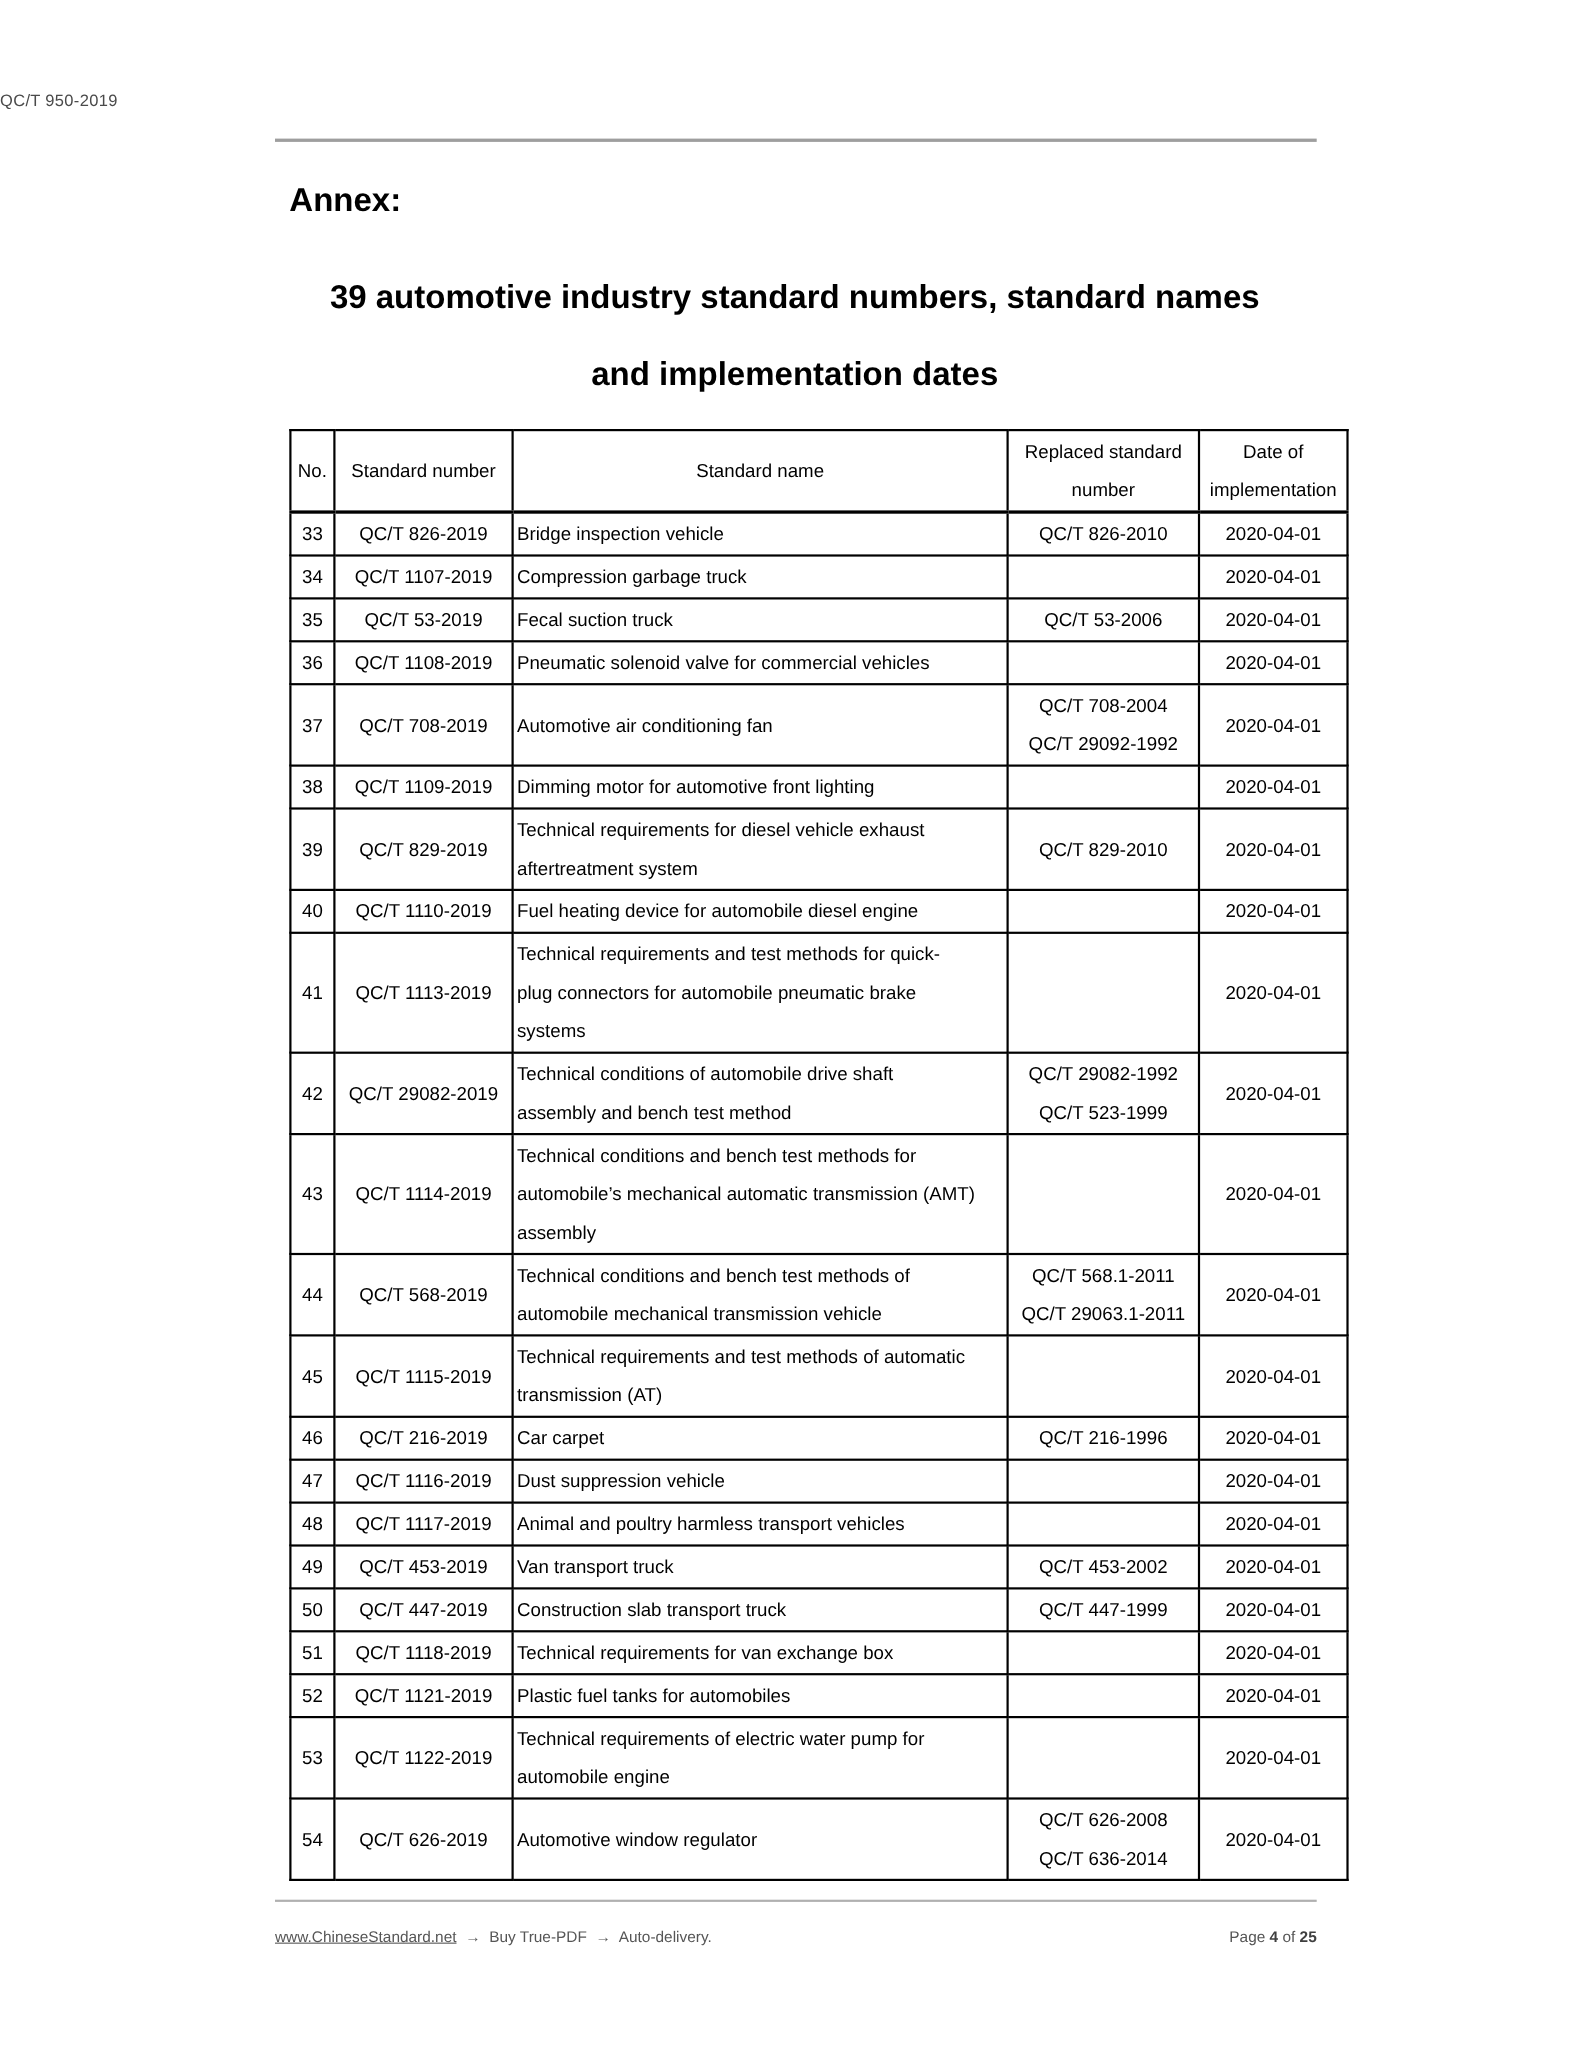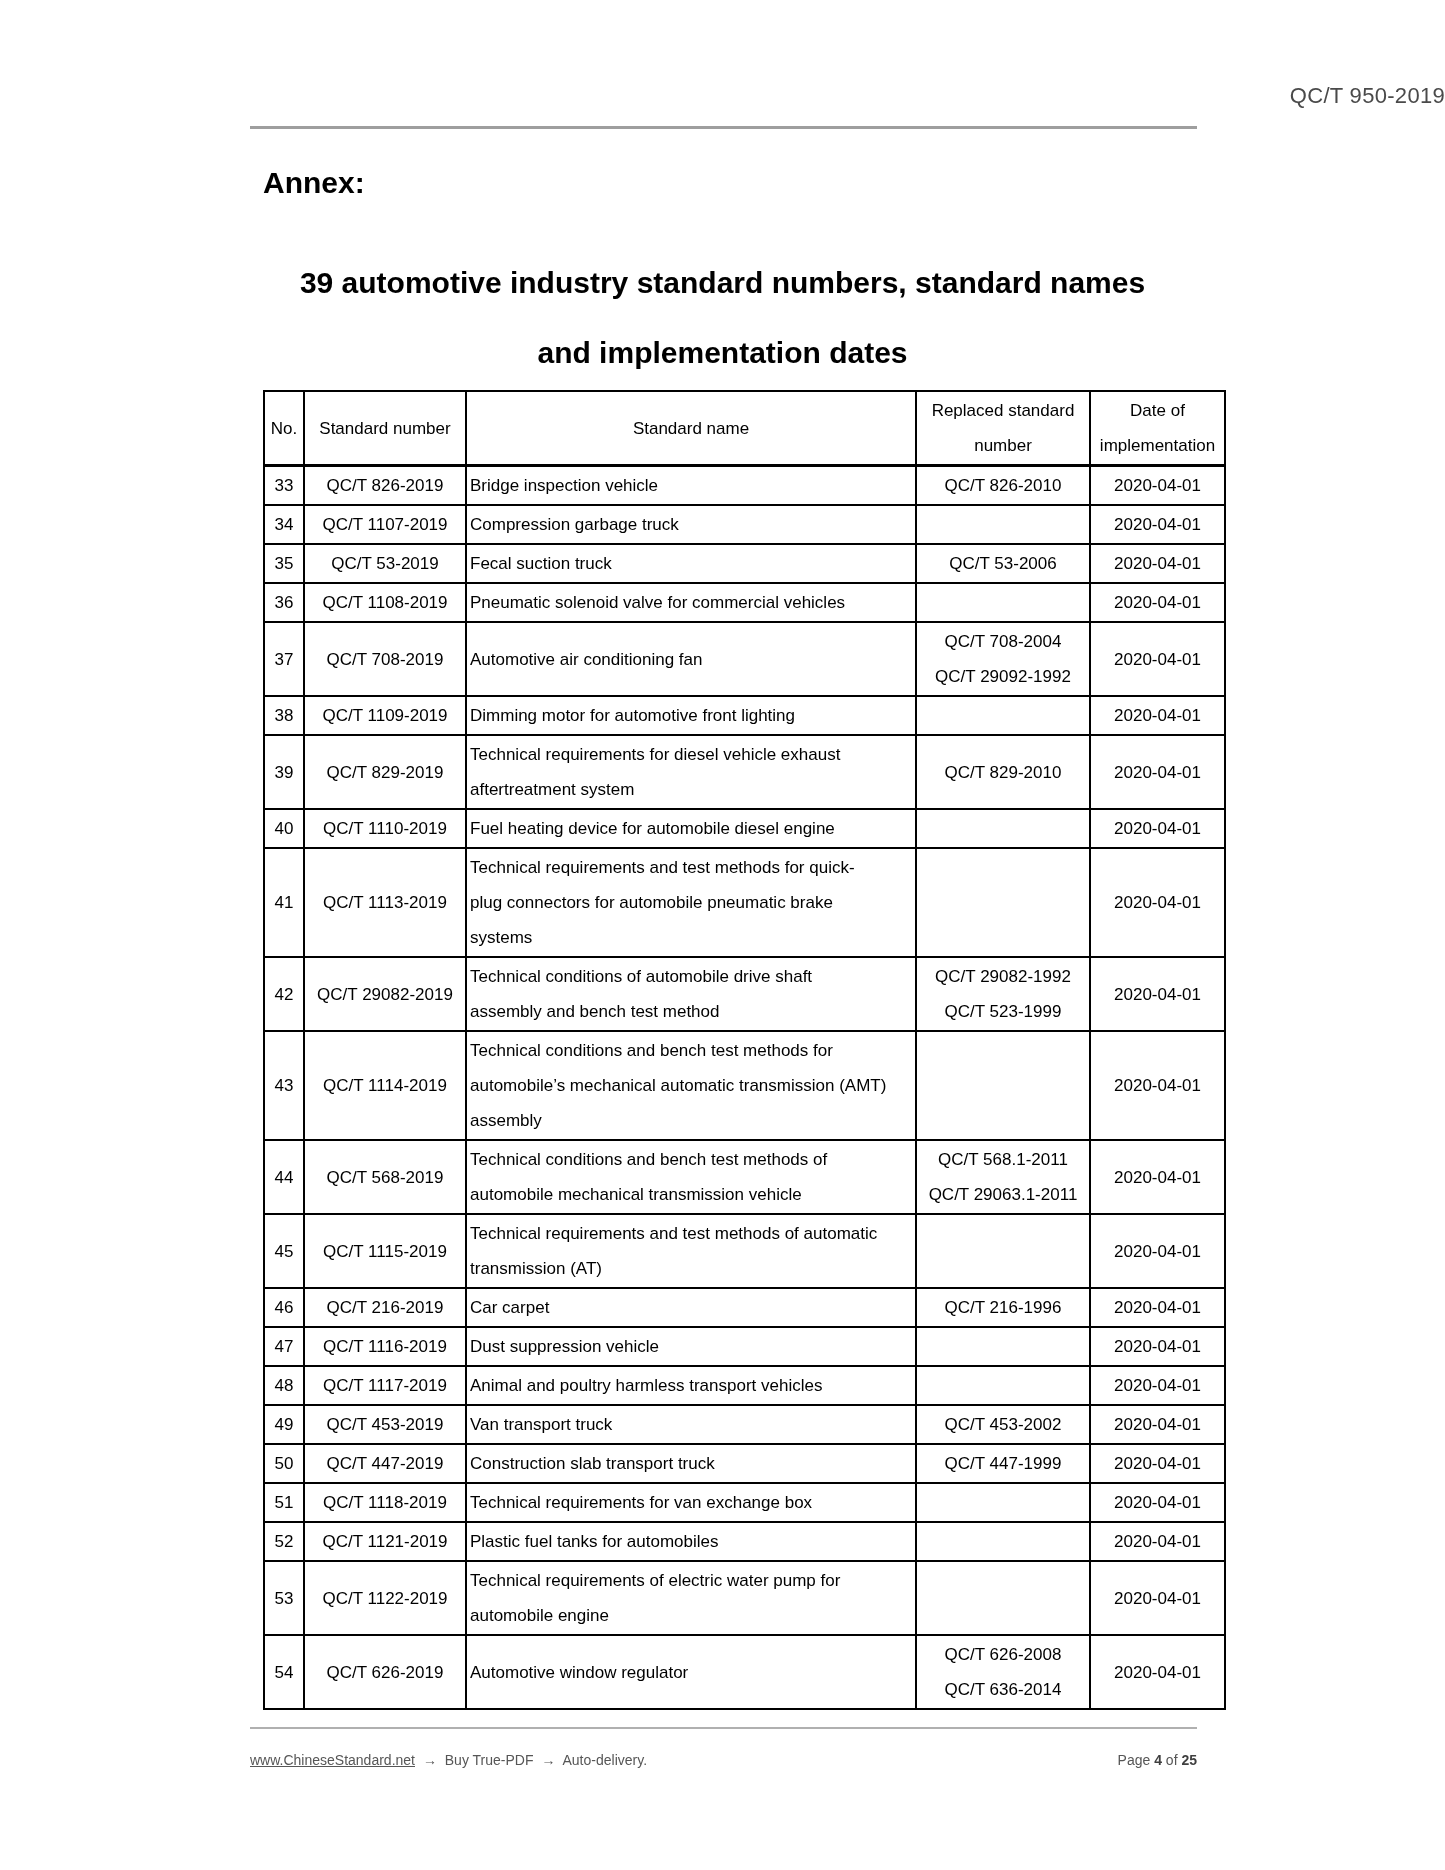--- a/index.html
+++ b/index.html
@@ -14,33 +14,33 @@
   html,body{margin:0;padding:0;}
   body{background:#ffffff;font-family:"Liberation Sans",sans-serif;}
   .page{
     position:relative;
     width:1445px;height:1870px;
     background:var(--page-background);
     overflow:hidden;
   }
   .doc-code{
     position:absolute;top:83px;left:0;width:100%;
-    text-align:right;font-size:22px;color:var(--header-text);
+    text-align:left;font-size:15px;color:var(--header-text);
     letter-spacing:.3px;
   }
   .header-rule{
     position:absolute;top:126px;left:250px;width:947px;height:3px;
     background:var(--rule);border:none;margin:0;
   }
   .annex{
     position:absolute;top:166px;left:263px;margin:0;
     font-size:30px;font-weight:bold;color:var(--body-text);
   }
   .title{
-    position:absolute;top:248px;left:0;width:100%;margin:0;
+    position:absolute;top:236px;left:0;width:100%;margin:0;
     text-align:center;font-size:30px;font-weight:bold;color:var(--body-text);
     line-height:70px;
   }
   table.std{
     position:absolute;top:390px;left:263px;width:921px;
     border-collapse:collapse;table-layout:fixed;
     font-size:17px;color:var(--body-text);
   }
   table.std th,table.std td{
     border:2px solid var(--table-border);

